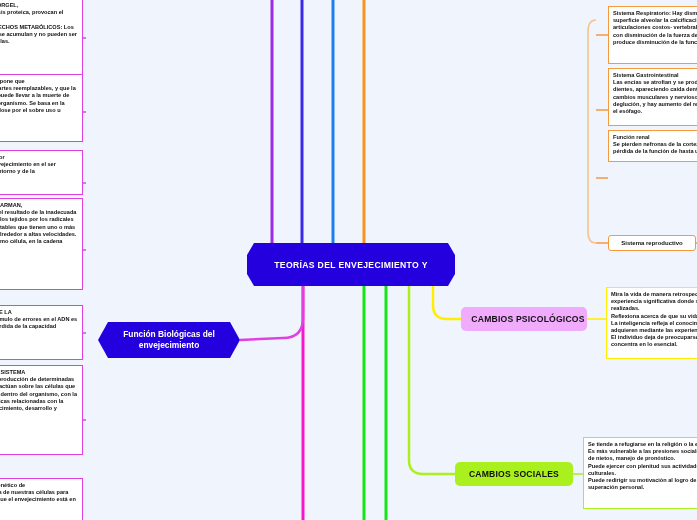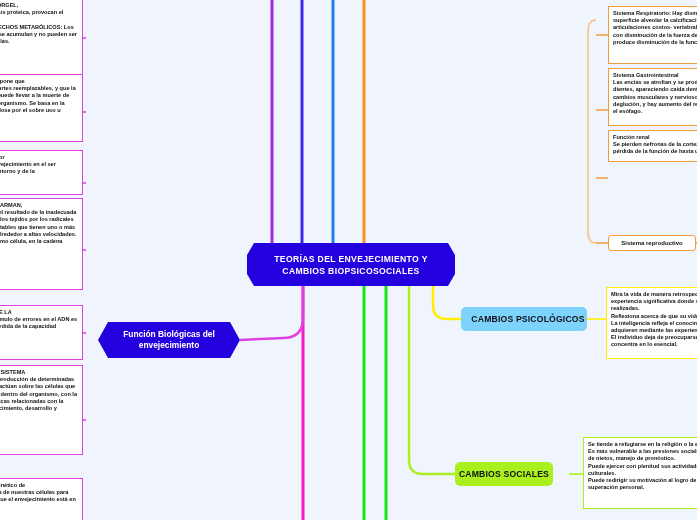--- a/index.html
+++ b/index.html
@@ -31,26 +31,26 @@
     left:98px;top:322px;width:142px;height:36px;
     background:#2300dd;color:#ffffff;
     font-size:8.4px;font-weight:bold;line-height:11.5px;
     display:flex;align-items:center;justify-content:center;text-align:center;
     clip-path:polygon(10px 0, 132px 0, 142px 18px, 132px 36px, 10px 36px, 0 18px);
     padding:0 8px;
   }
 
   .psico{
     left:461px;top:307px;width:126px;height:24px;
-    background:#7dd3fc;border-radius:5px;
+    background:#f0abfc;border-radius:5px;
     color:#111;font-size:8.6px;font-weight:bold;letter-spacing:.2px;
     display:flex;align-items:center;justify-content:center;text-align:center;padding-left:8px;
   }
   .social{
-    left:455px;top:462px;width:98px;height:24px;
+    left:455px;top:462px;width:118px;height:24px;
     background:#aaf01e;border-radius:5px;
     color:#111;font-size:8.6px;font-weight:bold;letter-spacing:.2px;
     display:flex;align-items:center;justify-content:center;text-align:center;
   }
 
   
   .tbox{
     position:absolute;box-sizing:border-box;
     background:#ffffff;
     font-size:5.6px;line-height:7.2px;
@@ -186,21 +186,20 @@
 <div class="tbox greenl-box node" style="left:583px;top:437px;width:185px;height:72px;">
   <span class="bdy" style="white-space:pre-line;">Se tiende a refugiarse en la religión o la espiritualidad.
 Es más vulnerable a las presiones sociales: jubilación, cuidado de nietos, manejo  de pronóstico.
 Puede ejercer con plenitud sus  actividades familiares, sociales y culturales.
 Puede redirigir su motivación al logro de metas pospuestas o superación  personal.</span>
 </div>
 
 <div class="node central">
   <div>
     <span>TEORÍAS DEL ENVEJECIMIENTO Y</span>
-    <span>CAMBIOS BIOPSICOSOCIALES</span>
   </div>
 </div>
 
 <div class="node biologicas">
   <span>Función Biológicas del envejecimiento</span>
 </div>
 
 <div class="node psico">
   <span>CAMBIOS PSICOLÓGICOS</span>
 </div>

